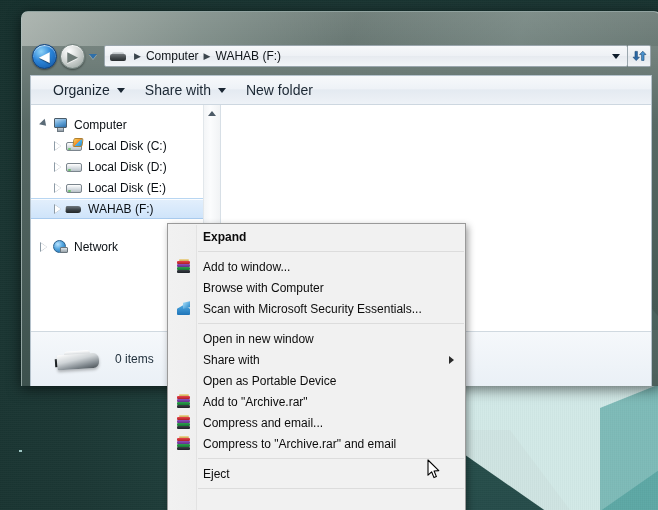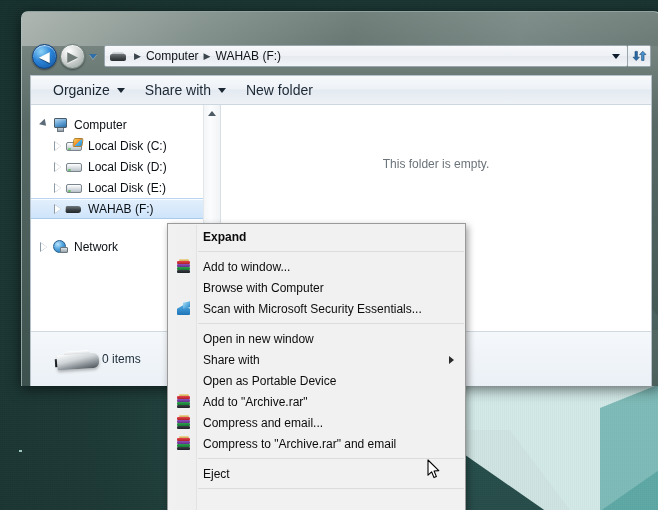--- a/index.html
+++ b/index.html
@@ -276,21 +276,21 @@
     transform: rotate(-4deg);
   }
   #details-drive-icon .d-top {
     position:absolute; left:9px; top:7px; width:26px; height:6px; border-radius:3px;
     background: linear-gradient(180deg,#ffffff,#b9c0c5); transform: rotate(-4deg);
   }
   #details-drive-icon .d-plug {
     position:absolute; left:0px; top:15px; width:7px; height:8px;
     background: linear-gradient(180deg,#2c3235,#14181a); transform: rotate(-4deg);
   }
-  #details-text { margin-left: 1px; font-size: 12px; color: #22313d; }
+  #details-text { margin-left: 14px; font-size: 12px; color: #22313d; }
 
   
   #content-pane {
     flex:1 1 auto; background:#fff; position:relative; min-width:0;
     display:flex; flex-direction:column;
   }
   #empty-message {
     position:absolute; left:0; right:0; top: 52px; text-align:center;
     font-size: 12px; color:#6b737a;
   }
@@ -517,21 +517,20 @@
           <div id="details-drive-icon">
             <div class="d-plug"></div>
               <div class="d-top"></div>
               <div class="d-body"></div>
           </div>
           <div id="details-text">0 items</div>
         </div>
       </div>
 
       <div id="content-pane">
-        <div id="empty-message">This folder is empty.</div>
         <div id="content-bottom-strip"></div>
       </div>
 
     </div>
   </div>
 </div>
 
 <div id="context-menu">
   <div id="menu-gutter"></div>
 

